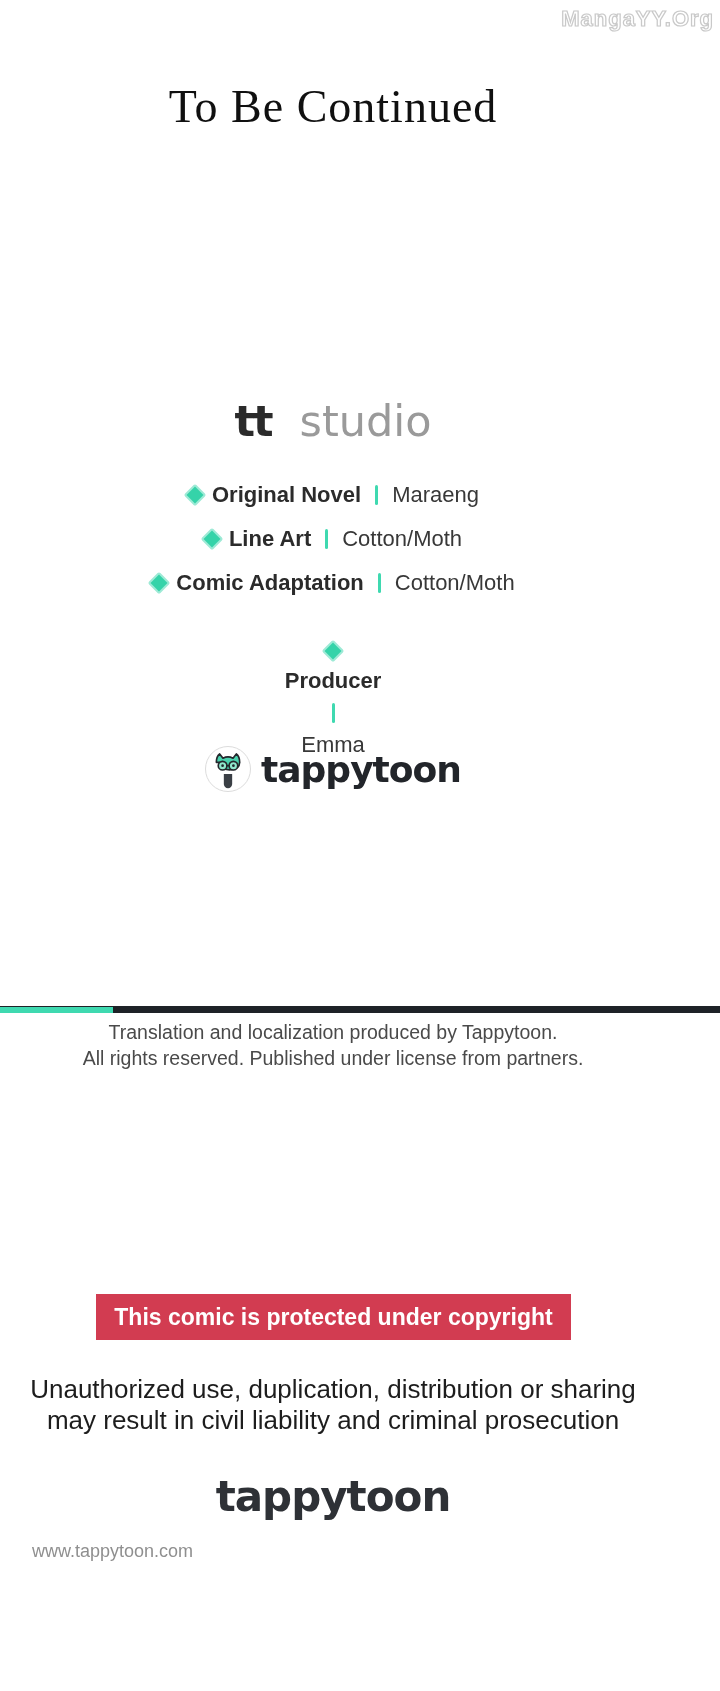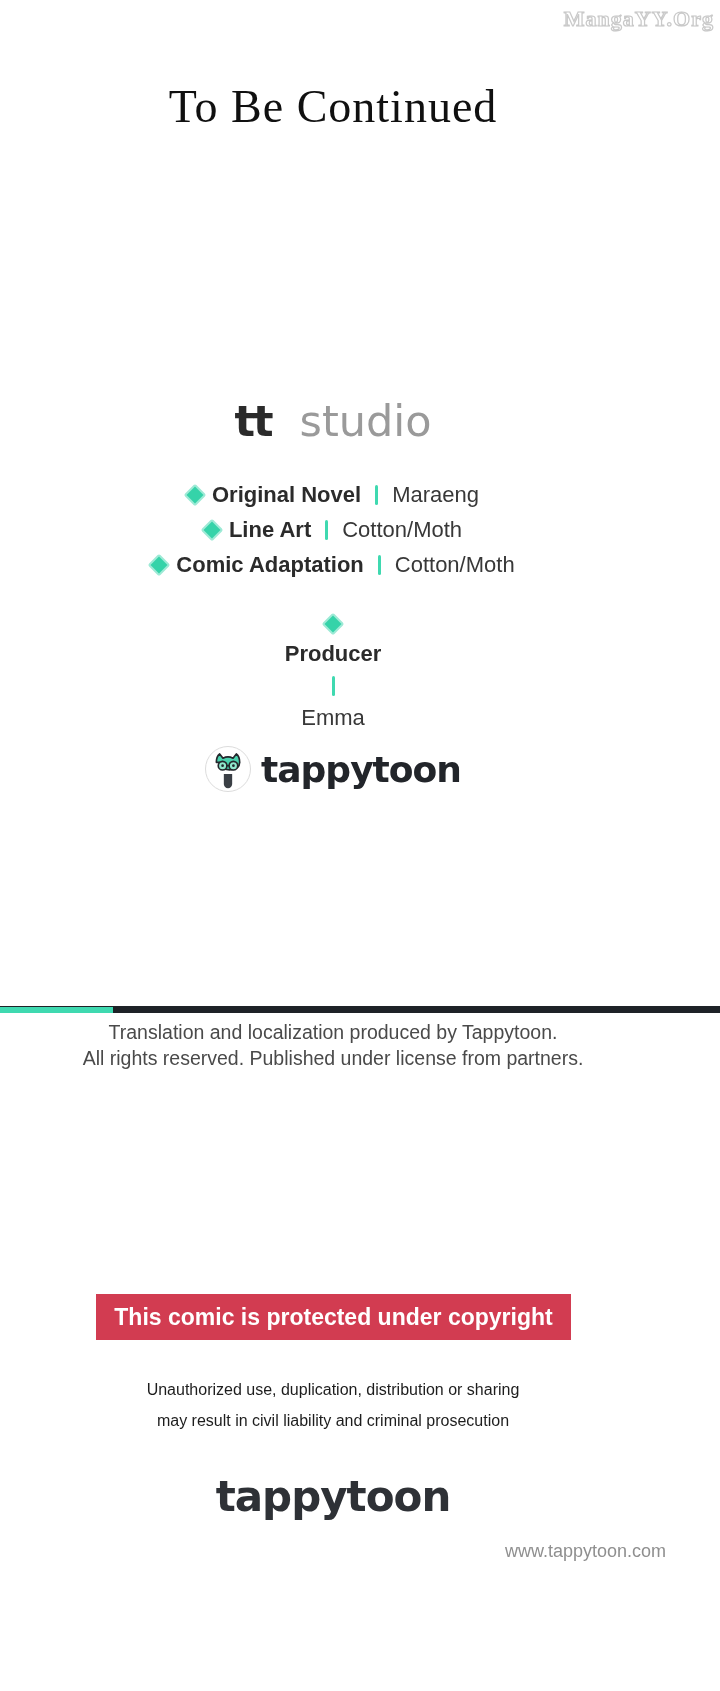--- a/index.html
+++ b/index.html
@@ -5,21 +5,21 @@
   html,body{margin:0;padding:0;}
   body{
     width:720px;height:1691px;position:relative;background:#ffffff;
     font-family:"Liberation Sans", sans-serif;overflow:hidden;
   }
   .content{position:absolute;left:0;top:0;width:666px;}
 
   
   .watermark{
     position:absolute;top:6px;right:6px;
-    font-family:Liberation Serif, serif;font-weight:bold;font-size:22px;
+    font-family:Liberation Sans, sans-serif;font-weight:bold;font-size:22px;
     color:#ffffff;-webkit-text-stroke:1.2px #c9c9c9;letter-spacing:1px;
     text-shadow:0 0 1px #d4d4d4;
   }
 
   
   .title{
     position:absolute;top:80px;left:0;width:666px;text-align:center;
     font-family:"Liberation Serif", serif;font-size:46px;color:#101010;
     letter-spacing:1px;
   }
@@ -28,21 +28,21 @@
   .studio-logo{
     position:absolute;top:396px;left:0;width:666px;text-align:center;
     font-family:"DejaVu Sans", sans-serif;font-size:43px;
   }
   .studio-logo .tt{font-weight:800;color:#2b2b2b;letter-spacing:-2px;text-align:center;}
   .studio-logo .studio{font-weight:400;color:#9a9a9a;margin-left:28px;letter-spacing:0px;}
 
   
   .credits{
     position:absolute;top:482px;left:0;width:666px;
-    display:flex;flex-direction:column;align-items:center;gap:9px;
+    display:flex;flex-direction:column;align-items:center;gap:18px;
     font-size:22px;
   }
   .credit-row{display:flex;align-items:center;gap:9px;}
   .credit-row.producer{margin-top:29px;flex-direction:column;}
   .diamond{
     width:12px;height:12px;transform:rotate(45deg);
     background:#35d3a9;border:2px solid #9eead6;border-radius:2px;
     flex:0 0 auto;
   }
   .credit-label{font-weight:700;color:#2b2b2b;}
@@ -77,32 +77,32 @@
   
   .banner{
     position:absolute;top:1294px;left:96px;width:475px;height:46px;
     background:#d23c51;color:#ffffff;font-weight:bold;font-size:23px;
     text-align:center;line-height:46px;letter-spacing:0px;
   }
 
   
   .warning{
     position:absolute;top:1374px;left:0;width:666px;text-align:center;
-    font-size:16px;color:#1d1d1d;line-height:31px;
+    font-size:26px;color:#1d1d1d;line-height:31px;
   }
 
   
   .footer-logo{
     position:absolute;top:1472px;left:0;width:666px;text-align:center;
     font-family:"DejaVu Sans", sans-serif;font-weight:800;font-size:42px;
     color:#2e3136;letter-spacing:-1px;
   }
   .footer-url{
-    position:absolute;top:1541px;left:0;width:666px;text-align:right;
-    font-size:18px;color:#8f8f8f;
+    position:absolute;top:1541px;left:0;width:666px;text-align:left;
+    font-size:18px;color:#8f8f8f;padding-left:32px;
   }
 </style>
 </head>
 <body>
 
 <div class="watermark">MangaYY.Org</div>
 
 <div class="content">
 
   <div class="title">To Be Continued</div>

